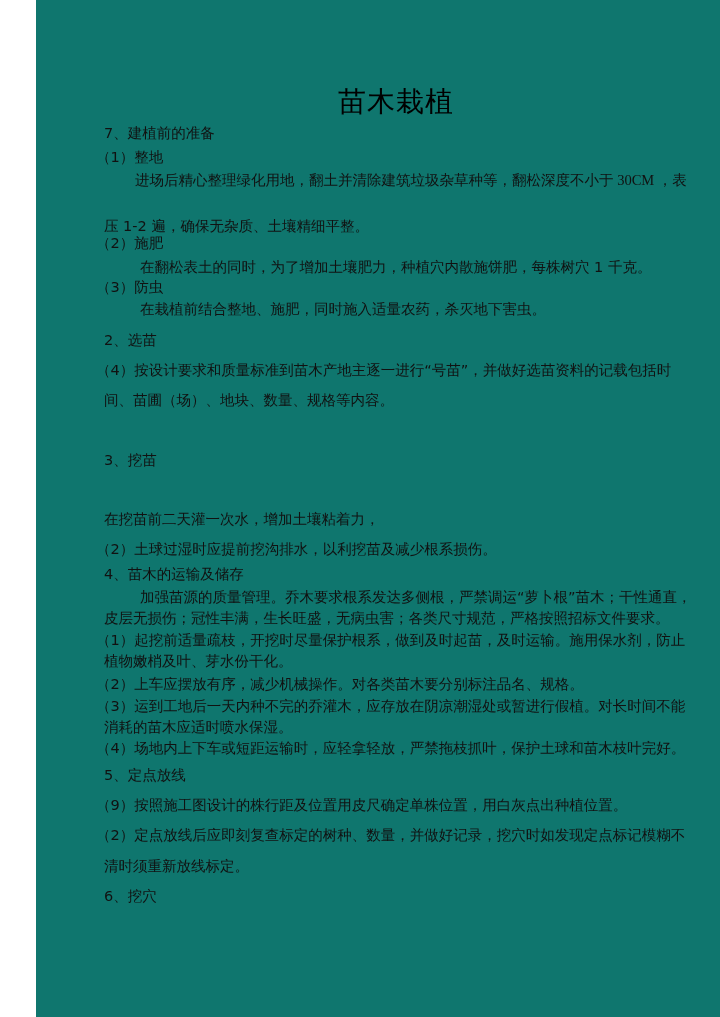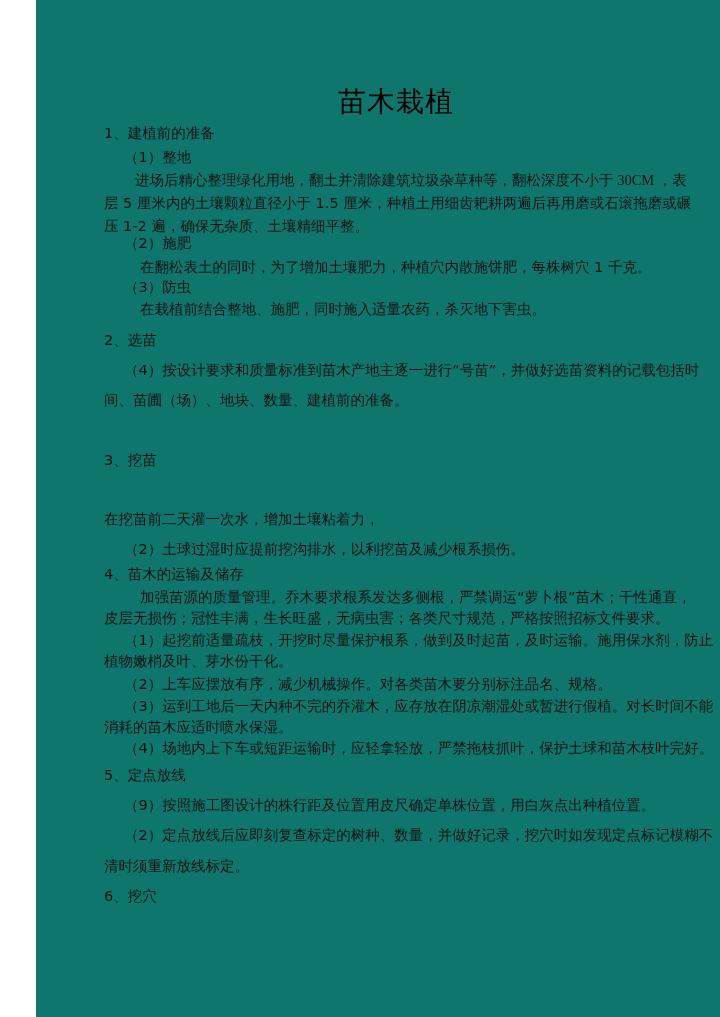--- a/index.html
+++ b/index.html
@@ -3,43 +3,42 @@
 <meta charset="utf-8">
 <style>
   html, body { margin: 0; padding: 0; background: #ffffff; }
   body { width: 720px; height: 1017px; position: relative; overflow: hidden;
          font-family: "DejaVu Sans", "Liberation Sans", sans-serif; color: #111; }
   .page { position: absolute; left: 0; top: 0; width: 720px; height: 1017px; background: #0f766e; margin-left: 36px; }
   .title { position: absolute; left: 0; width: 720px; top: 84px; text-align: center;
            font-family: "DejaVu Serif", "Liberation Serif", serif; font-size: 28px; line-height: 36px;
            color: #000; letter-spacing: 1px; }
   .ln { position: absolute; left: 68px; font-size: 14.5px; line-height: 20px; white-space: nowrap; color: #111; }
-  .in1 { left: 88px; text-align: center; }
+  .in1 { left: 60px; text-align: center; }
   .in2 { left: 99px; font-family: Liberation Serif, serif; }
   .in3 { left: 104px; }
 </style>
 </head>
 <body>
 
 <div class="page">
   <div class="title">苗木栽植</div>
 
-  <div class="ln" style="top:123px">1、建植前的准备</div>
+  <div class="ln" style="top:123px">7、建植前的准备</div>
   <div class="ln in1" style="top:147px">（1）整地</div>
   <div class="ln in2" style="top:170px">进场后精心整理绿化用地，翻土并清除建筑垃圾杂草种等，翻松深度不小于 30CM ，表</div>
-  <div class="ln" style="top:193px">层 5 厘米内的土壤颗粒直径小于 1.5 厘米，种植土用细齿耙耕两遍后再用磨或石滚拖磨或碾</div>
   <div class="ln" style="top:216px">压 1-2 遍，确保无杂质、土壤精细平整。</div>
   <div class="ln in1" style="top:233px">（2）施肥</div>
   <div class="ln in3" style="top:257px">在翻松表土的同时，为了增加土壤肥力，种植穴内散施饼肥，每株树穴 1 千克。</div>
   <div class="ln in1" style="top:277px">（3）防虫</div>
   <div class="ln in3" style="top:299px">在栽植前结合整地、施肥，同时施入适量农药，杀灭地下害虫。</div>
 
   <div class="ln" style="top:330px">2、选苗</div>
   <div class="ln in1" style="top:360px">（4）按设计要求和质量标准到苗木产地主逐一进行“号苗”，并做好选苗资料的记载包括时</div>
-  <div class="ln" style="top:390px">间、苗圃（场）、地块、数量、建植前的准备。</div>
+  <div class="ln" style="top:390px">间、苗圃（场）、地块、数量、规格等内容。</div>
 
   <div class="ln" style="top:450px">3、挖苗</div>
   <div class="ln" style="top:509px">在挖苗前二天灌一次水，增加土壤粘着力，</div>
   <div class="ln in1" style="top:539px">（2）土球过湿时应提前挖沟排水，以利挖苗及减少根系损伤。</div>
 
   <div class="ln" style="top:564px">4、苗木的运输及储存</div>
   <div class="ln" style="top:608px">皮层无损伤；冠性丰满，生长旺盛，无病虫害；各类尺寸规范，严格按照招标文件要求。</div>
   <div class="ln in3" style="top:587px">加强苗源的质量管理。乔木要求根系发达多侧根，严禁调运“萝卜根”苗木；干性通直，</div>
   <div class="ln in1" style="top:630px">（1）起挖前适量疏枝，开挖时尽量保护根系，做到及时起苗，及时运输。施用保水剂，防止</div>
   <div class="ln" style="top:651px">植物嫩梢及叶、芽水份干化。</div>

